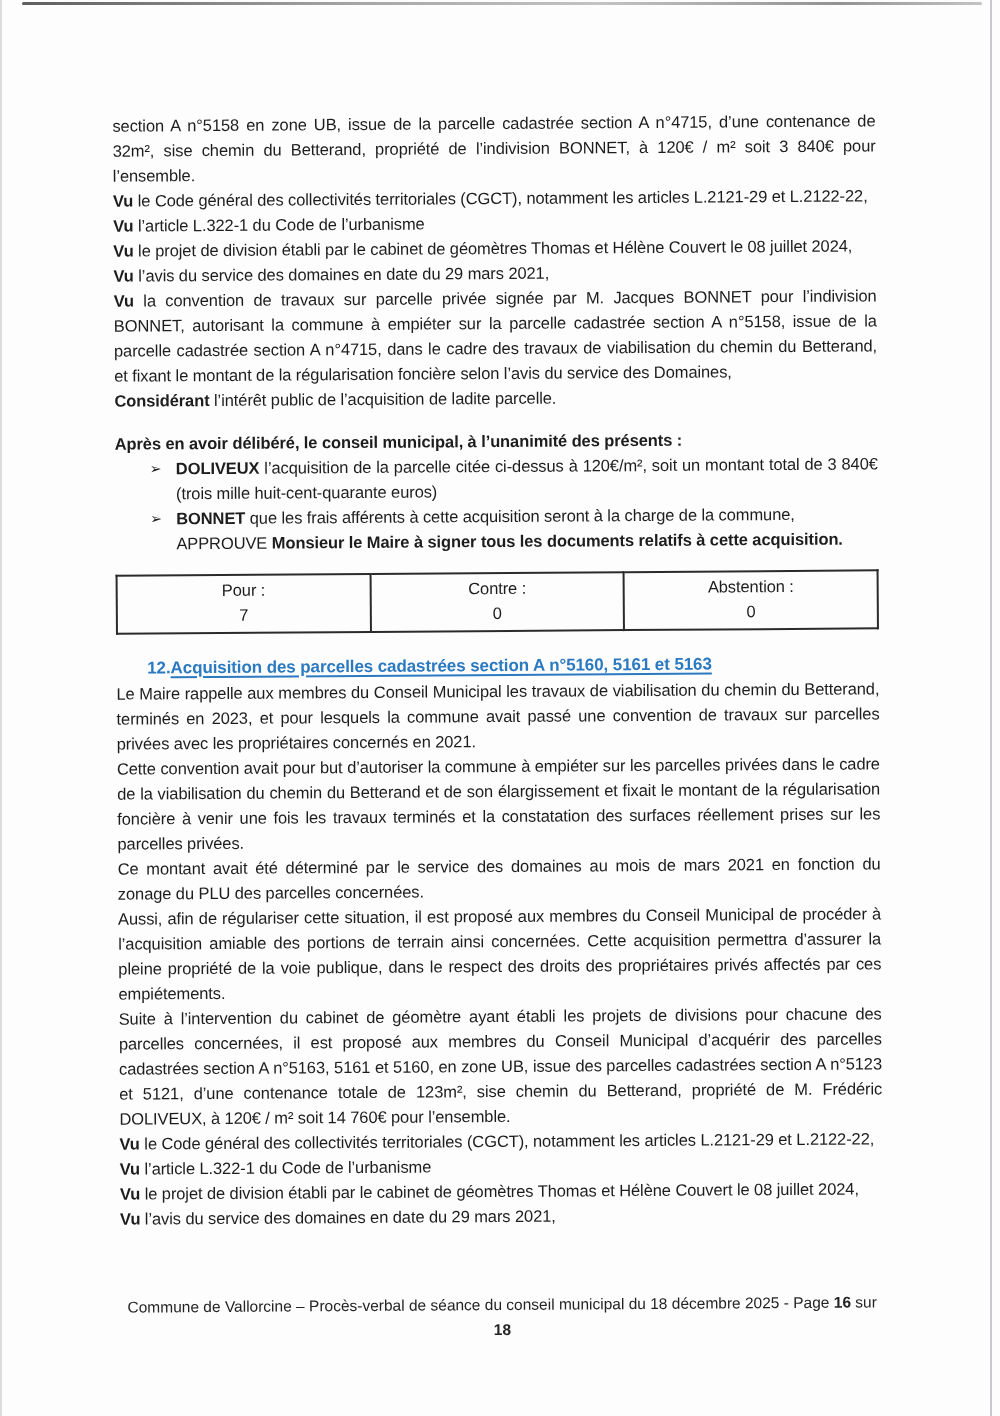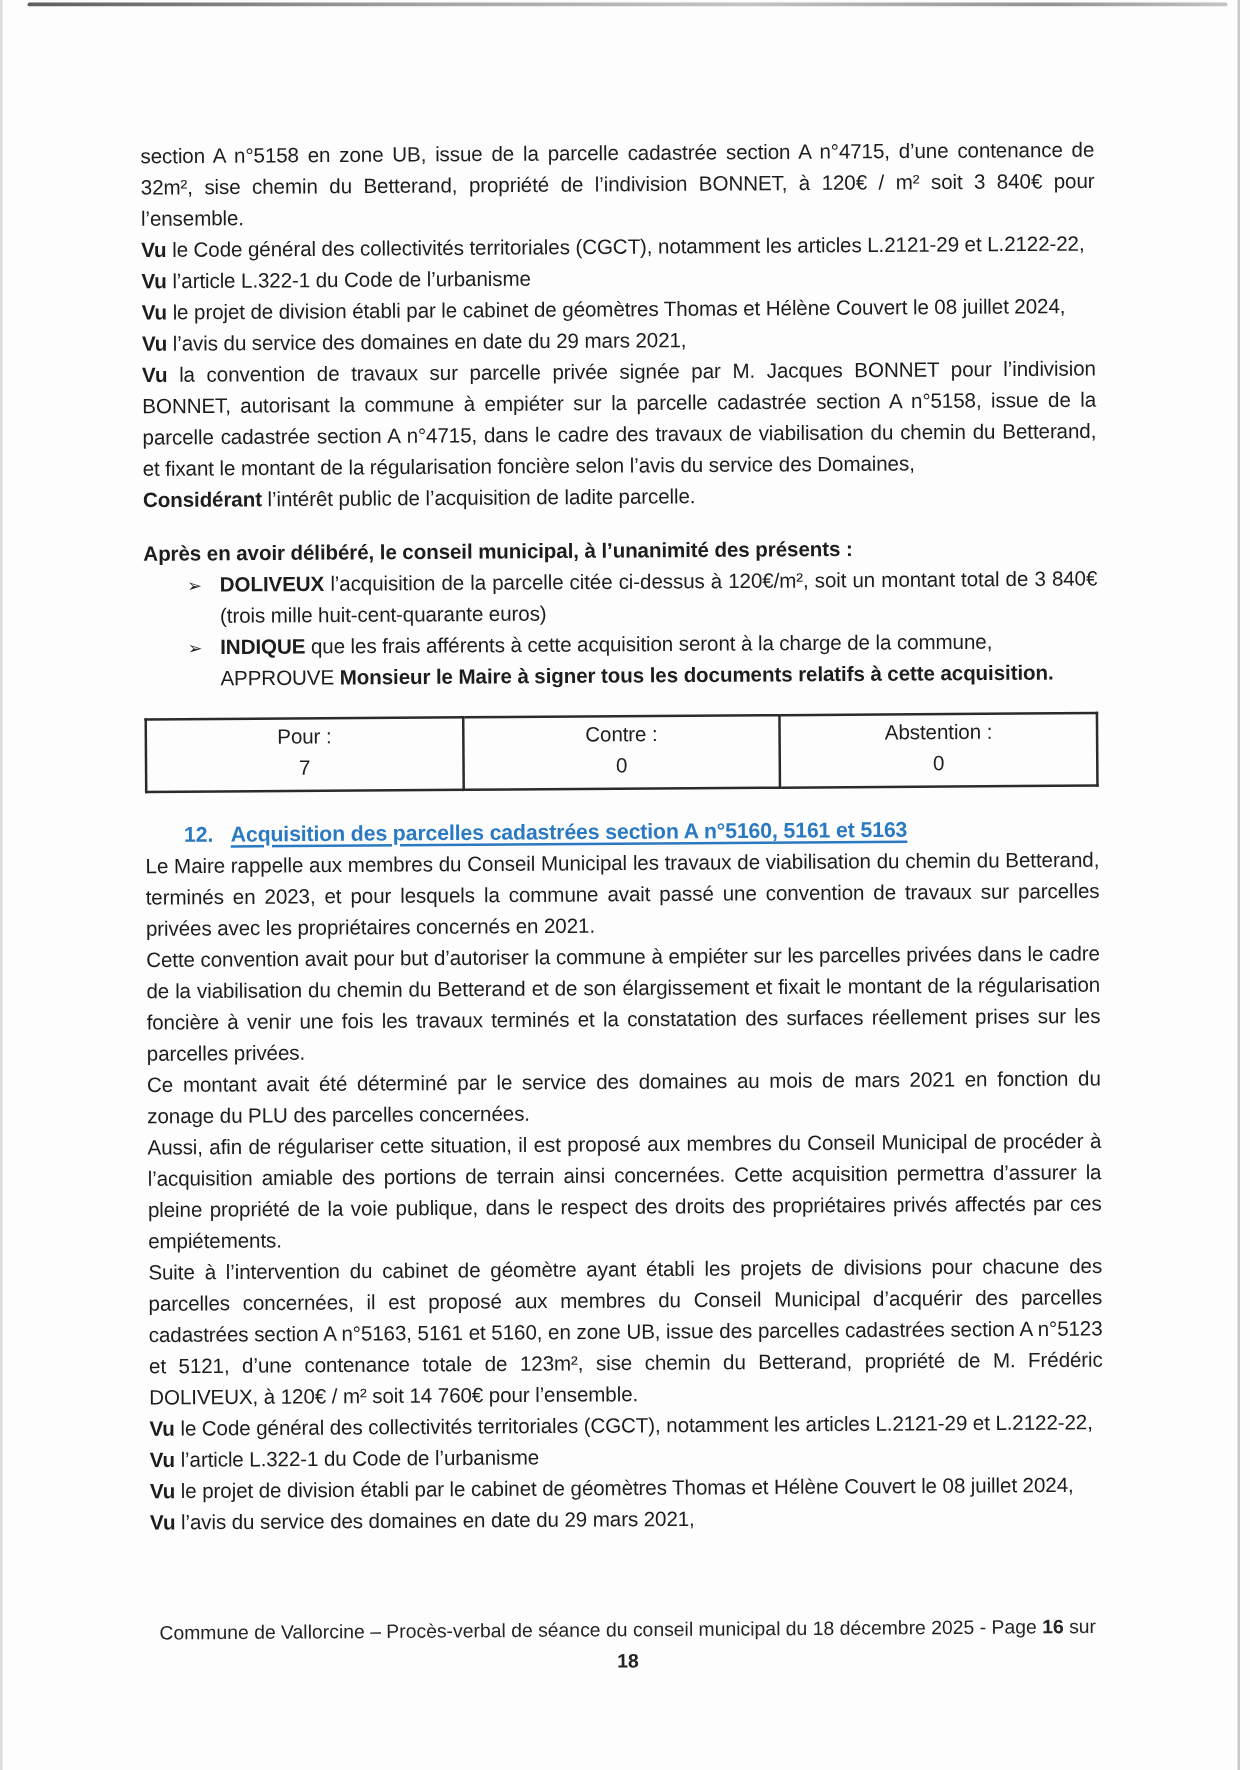--- a/index.html
+++ b/index.html
@@ -36,21 +36,21 @@
     border:2px solid var(--table-border);
     text-align:center;vertical-align:middle;
     padding:2px 0 4px 0;
   }
   .cell-label,.cell-value{line-height:25px;}
   .section-heading{
     padding-left:31px;margin:0 0 1px 0;
     color:var(--heading-blue);font-weight:bold;font-size:17px;line-height:25px;
     text-align:left;
   }
-  .h-num{margin-right:14px;}
+  .h-num{margin-right:0;}
   .h-title{
     text-decoration:underline;
     text-decoration-thickness:2px;
     text-underline-offset:3px;
   }
   .footer{
     position:absolute;left:117px;top:1292px;width:763px;
     text-align:center;font-size:15.5px;line-height:25px;color:#242424;
   }
   
@@ -90,21 +90,21 @@
           <div class="para"><span class="b">Vu</span><span> la convention de travaux sur parcelle privée signée par M. Jacques BONNET pour l’indivision BONNET, autorisant la commune à empiéter sur la parcelle cadastrée section A n°5158, issue de la parcelle cadastrée section A n°4715, dans le cadre des travaux de viabilisation du chemin du Betterand, et fixant le montant de la régularisation foncière selon l’avis du service des Domaines,</span></div>
           <div class="para"><span class="b">Considérant</span><span> l’intérêt public de l’acquisition de ladite parcelle.</span></div>
           <div class="spacer"></div>
           <div class="para"><span class="b">Après en avoir délibéré, le conseil municipal, à l’unanimité des présents :</span></div>
           <div class="bullet">
             <span class="arrow">➢</span>
             <span class="bullet-text"><span class="b">DOLIVEUX</span><span> l’acquisition de la parcelle citée ci-dessus à 120€/m², soit un montant total de 3 840€ (trois mille huit-cent-quarante euros)</span></span>
           </div>
           <div class="bullet">
             <span class="arrow">➢</span>
-            <span class="bullet-text"><span class="b">INDIQUE</span><span> que les frais afférents à cette acquisition seront à la charge de la commune,</span><br><span>APPROUVE </span><span class="b">Monsieur le Maire à signer tous les documents relatifs à cette acquisition.</span></span>
+            <span class="bullet-text"><span class="b">BONNET</span><span> que les frais afférents à cette acquisition seront à la charge de la commune,</span><br><span>APPROUVE </span><span class="b">Monsieur le Maire à signer tous les documents relatifs à cette acquisition.</span></span>
           </div>
         </div>
 
       <div class="gap-table"></div>
 
       <table class="vote-table">
         <tbody>
           <tr>
             <td>
               <div class="cell-label">Pour :</div>

